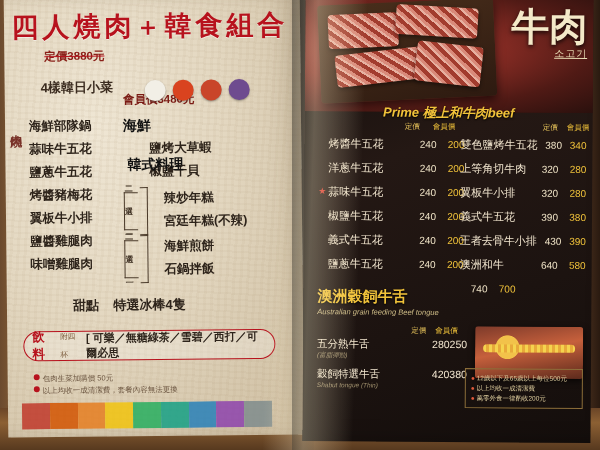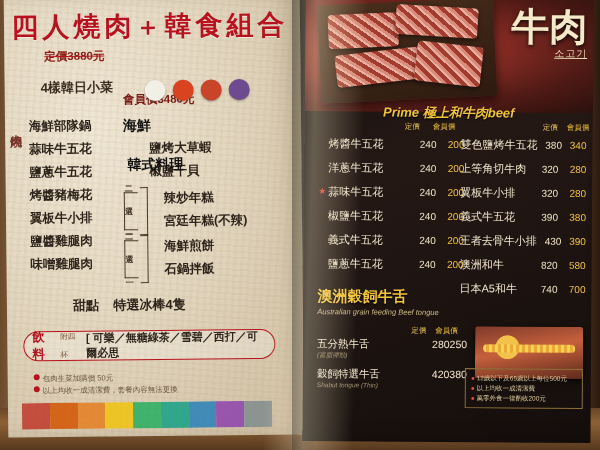--- a/index.html
+++ b/index.html
@@ -378,25 +378,24 @@
         <span class="p1">390</span>
         <span class="p2">380</span>
       </div>
       <div class="row">
         <span class="nm">王者去骨牛小排</span>
         <span class="p1">430</span>
         <span class="p2">390</span>
       </div>
       <div class="row">
         <span class="nm">澳洲和牛</span>
-        <span class="p1">820</span>
+        <span class="p1">640</span>
         <span class="p2">580</span>
       </div>
       <div class="row">
-        <span class="nm">日本A5和牛</span>
         <span class="p1">740</span>
         <span class="p2">700</span>
       </div>
     </div>
 
     <div class="tongue-head">澳洲穀飼牛舌</div>
     <div class="tongue-sub">Australian grain feeding Beef tongue</div>
 
     <div class="hdr-row" style="left:108px;top:330px">定價</div>
     <div class="hdr-row" style="left:132px;top:330px;color:#f0c23a">會員價</div>

